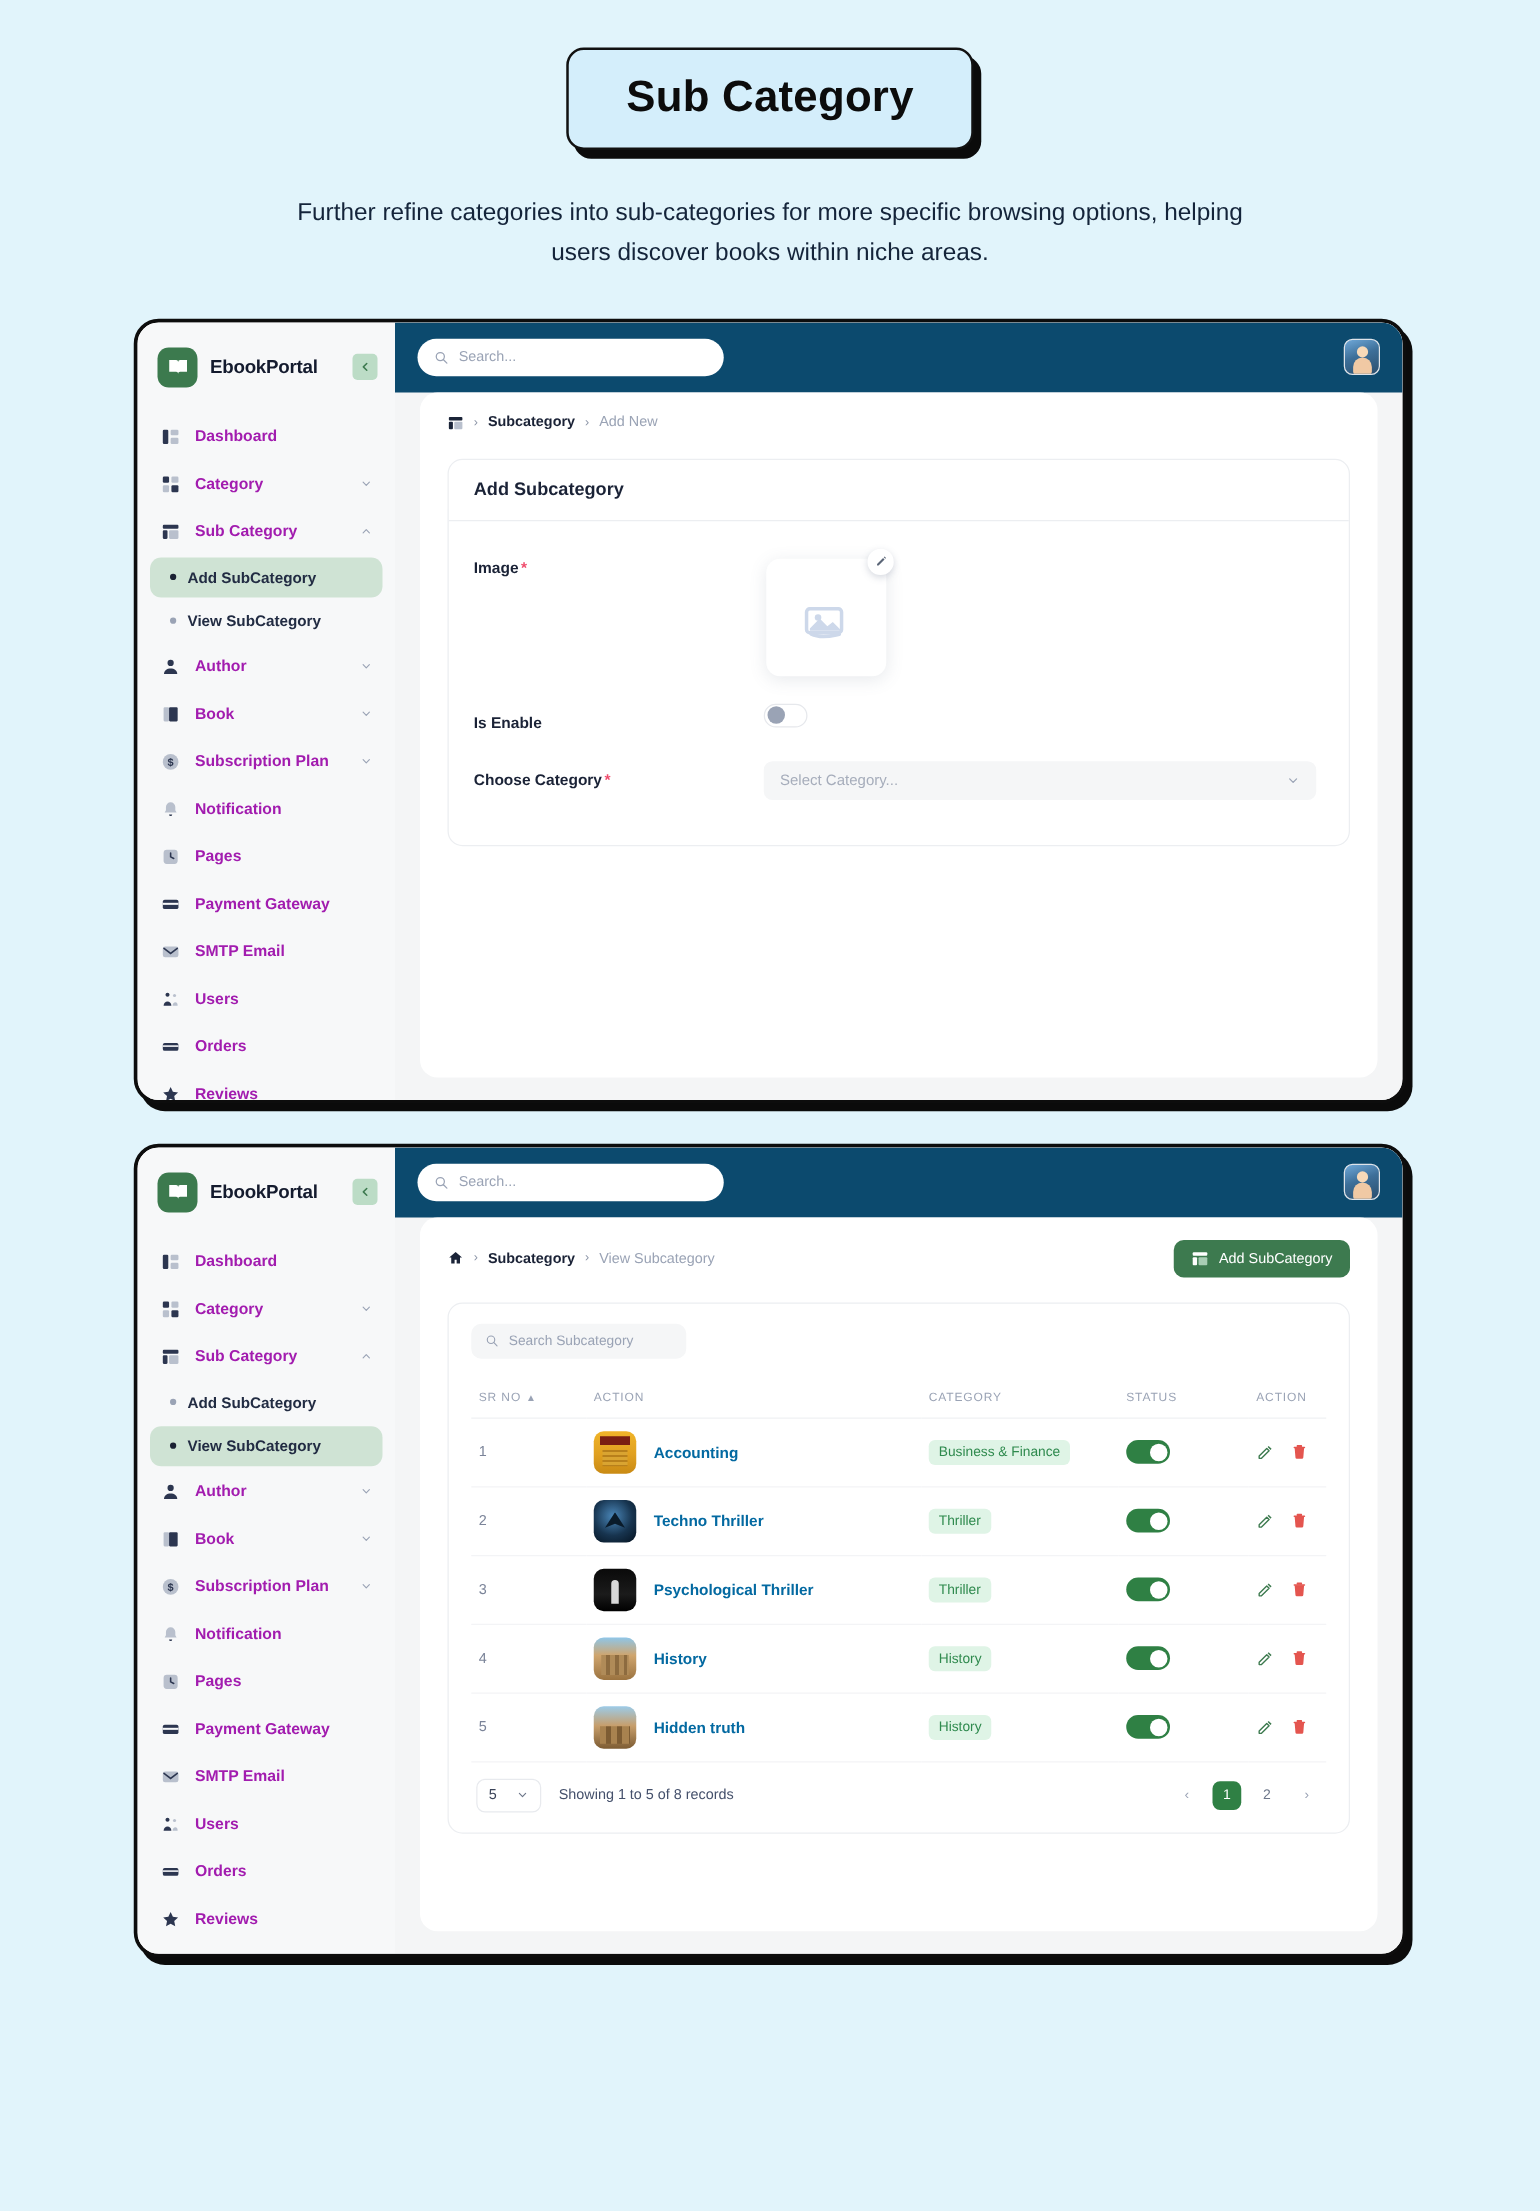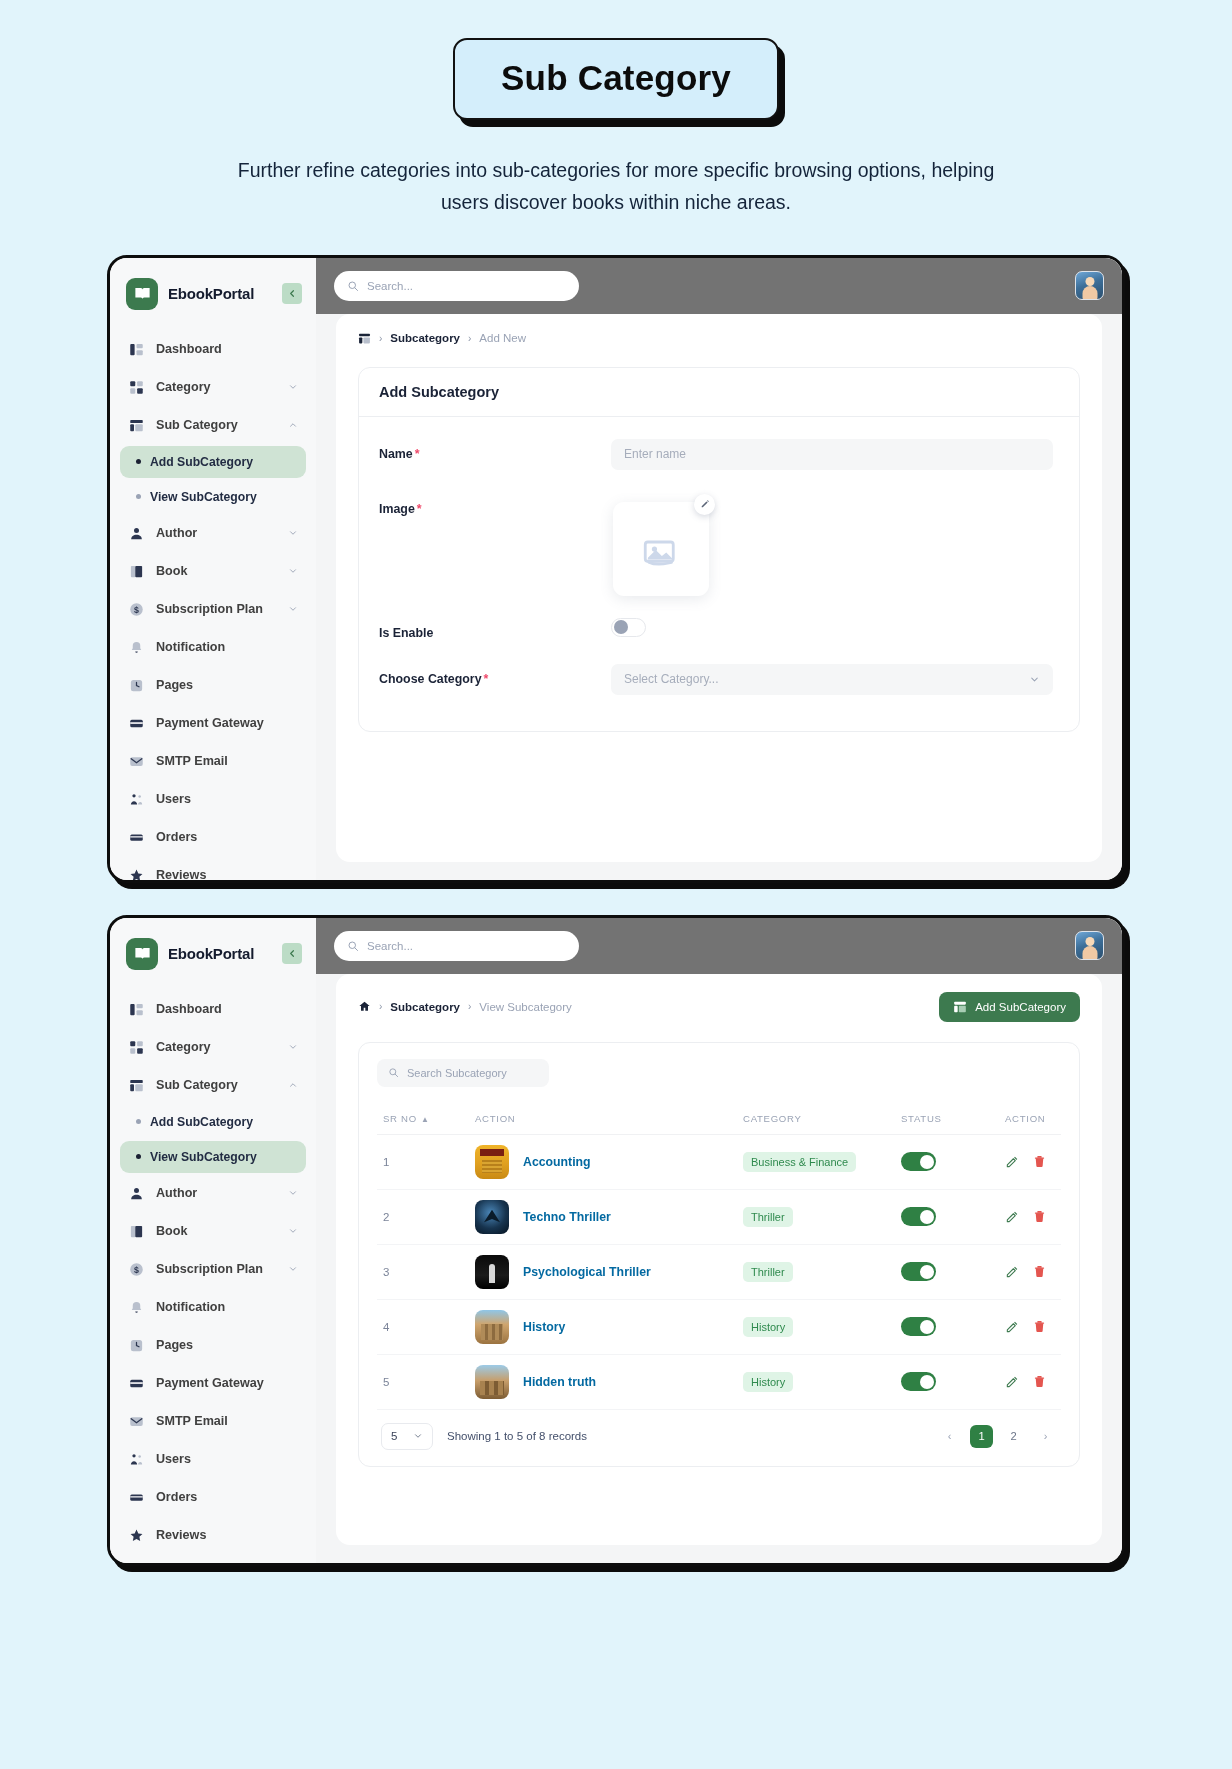--- a/index.html
+++ b/index.html
@@ -63,36 +63,36 @@
   .brand-name { font-size: 15px; font-weight: 700; color: #141b2e; letter-spacing: -.2px; }
   .collapse-btn {
     margin-left: auto; width: 20px; height: 21px;
     background: #bcdcc6; border-radius: 4px;
     display: flex; align-items: center; justify-content: center;
   }
   .nav { padding: 0 10px; }
   .nav-item {
     display: flex; align-items: center; gap: 11px;
     padding: 9px 8px; border-radius: 9px; margin-bottom: 3px;
-    font-size: 12.6px; font-weight: 700; color: #404040;
+    font-size: 12.6px; font-weight: 700; color: #a21caf;
   }
   .nav-item .ico { width: 17px; height: 17px; flex: 0 0 17px; display:flex; align-items:center; justify-content:center; }
   .chev { margin-left: auto; color: #9aa3b5; font-size: 9px; }
   .sub-item {
     display: flex; align-items: center; gap: 9px;
     padding: 9px 8px 9px 16px; border-radius: 9px; margin-bottom: 3px;
     font-size: 12.2px; font-weight: 700; color: #222c43;
   }
   .sub-item.active { background: #cfe3d4; }
   .dot { width: 5px; height: 5px; border-radius: 50%; background: #9aa3b5; flex:0 0 5px;}
   .sub-item.active .dot { background: #1b2133; }
 
   
   .main { flex: 1; background: #f4f5f6; display: flex; flex-direction: column; }
-  .topbar { height: 56px; display: flex; align-items: center; padding: 0 18px; background:#737373; }
+  .topbar { height: 56px; display: flex; align-items: center; padding: 0 18px; background:#0c4a6e; }
   .search-box {
     width: 245px; height: 30px; background: #fff; border-radius: 16px;
     display: flex; align-items: center; gap: 8px; padding: 0 13px;
     font-size: 11.5px; color: #9aa3b5;
   }
   .avatar {
     margin-left: auto; width: 29px; height: 29px; border-radius: 7px;
     background: linear-gradient(160deg,#6fa8d8 0%,#3d6f99 45%,#2b4f6e 100%);
     position: relative; overflow: hidden; border: 1.5px solid #dfe4ea;
   }
@@ -460,30 +460,20 @@
           <span class="sep">›</span>
           <span class="muted">Add New</span>
         </div>
 
         <div class="card">
           <div class="card-head">
             <div class="card-title">Add Subcategory</div>
           </div>
           <div class="card-body">
 
-            <div class="form-row">
-              <div class="form-label">
-                <span>Name</span><span class="req">*</span>
-              </div>
-              <div class="field">
-                <div class="input">
-                  <span>Enter name</span>
-                </div>
-              </div>
-            </div>
 
             <div class="form-row">
               <div class="form-label">
                 <span>Image</span><span class="req">*</span>
               </div>
               <div class="field">
                 <div class="img-drop">
                   <div class="pencil-badge">
                     <svg width="10" height="10" viewBox="0 0 24 24">
                         <path d="M4 17.2L15.5 5.7l2.8 2.8L6.8 20H4z" fill="#5b6577"></path>

